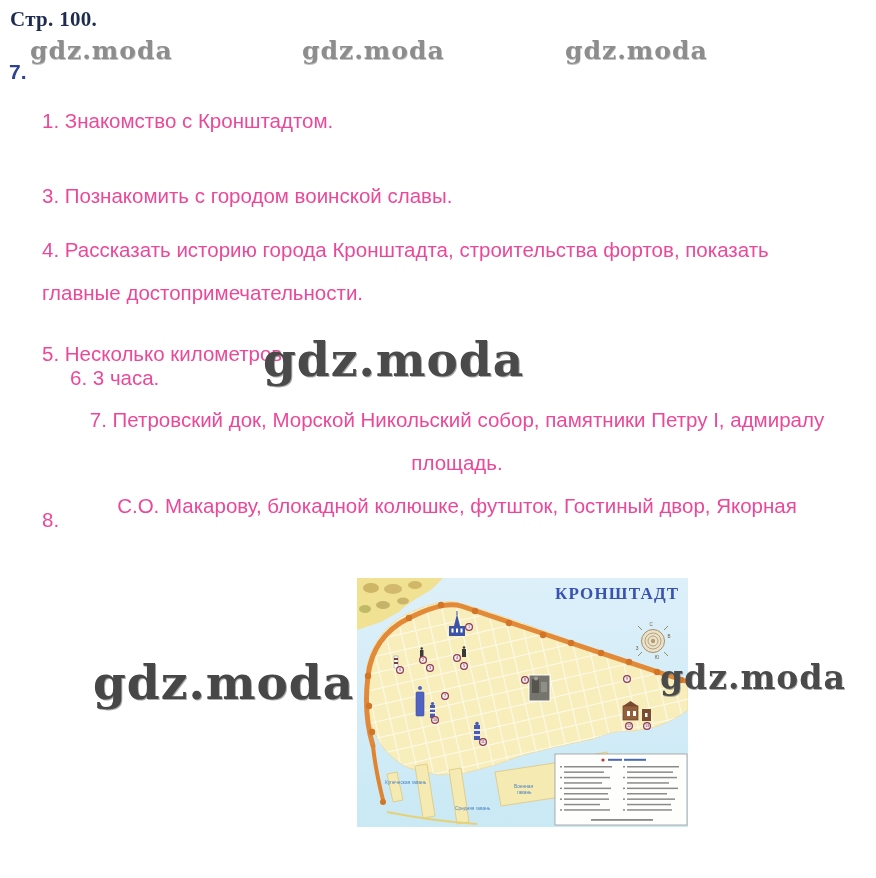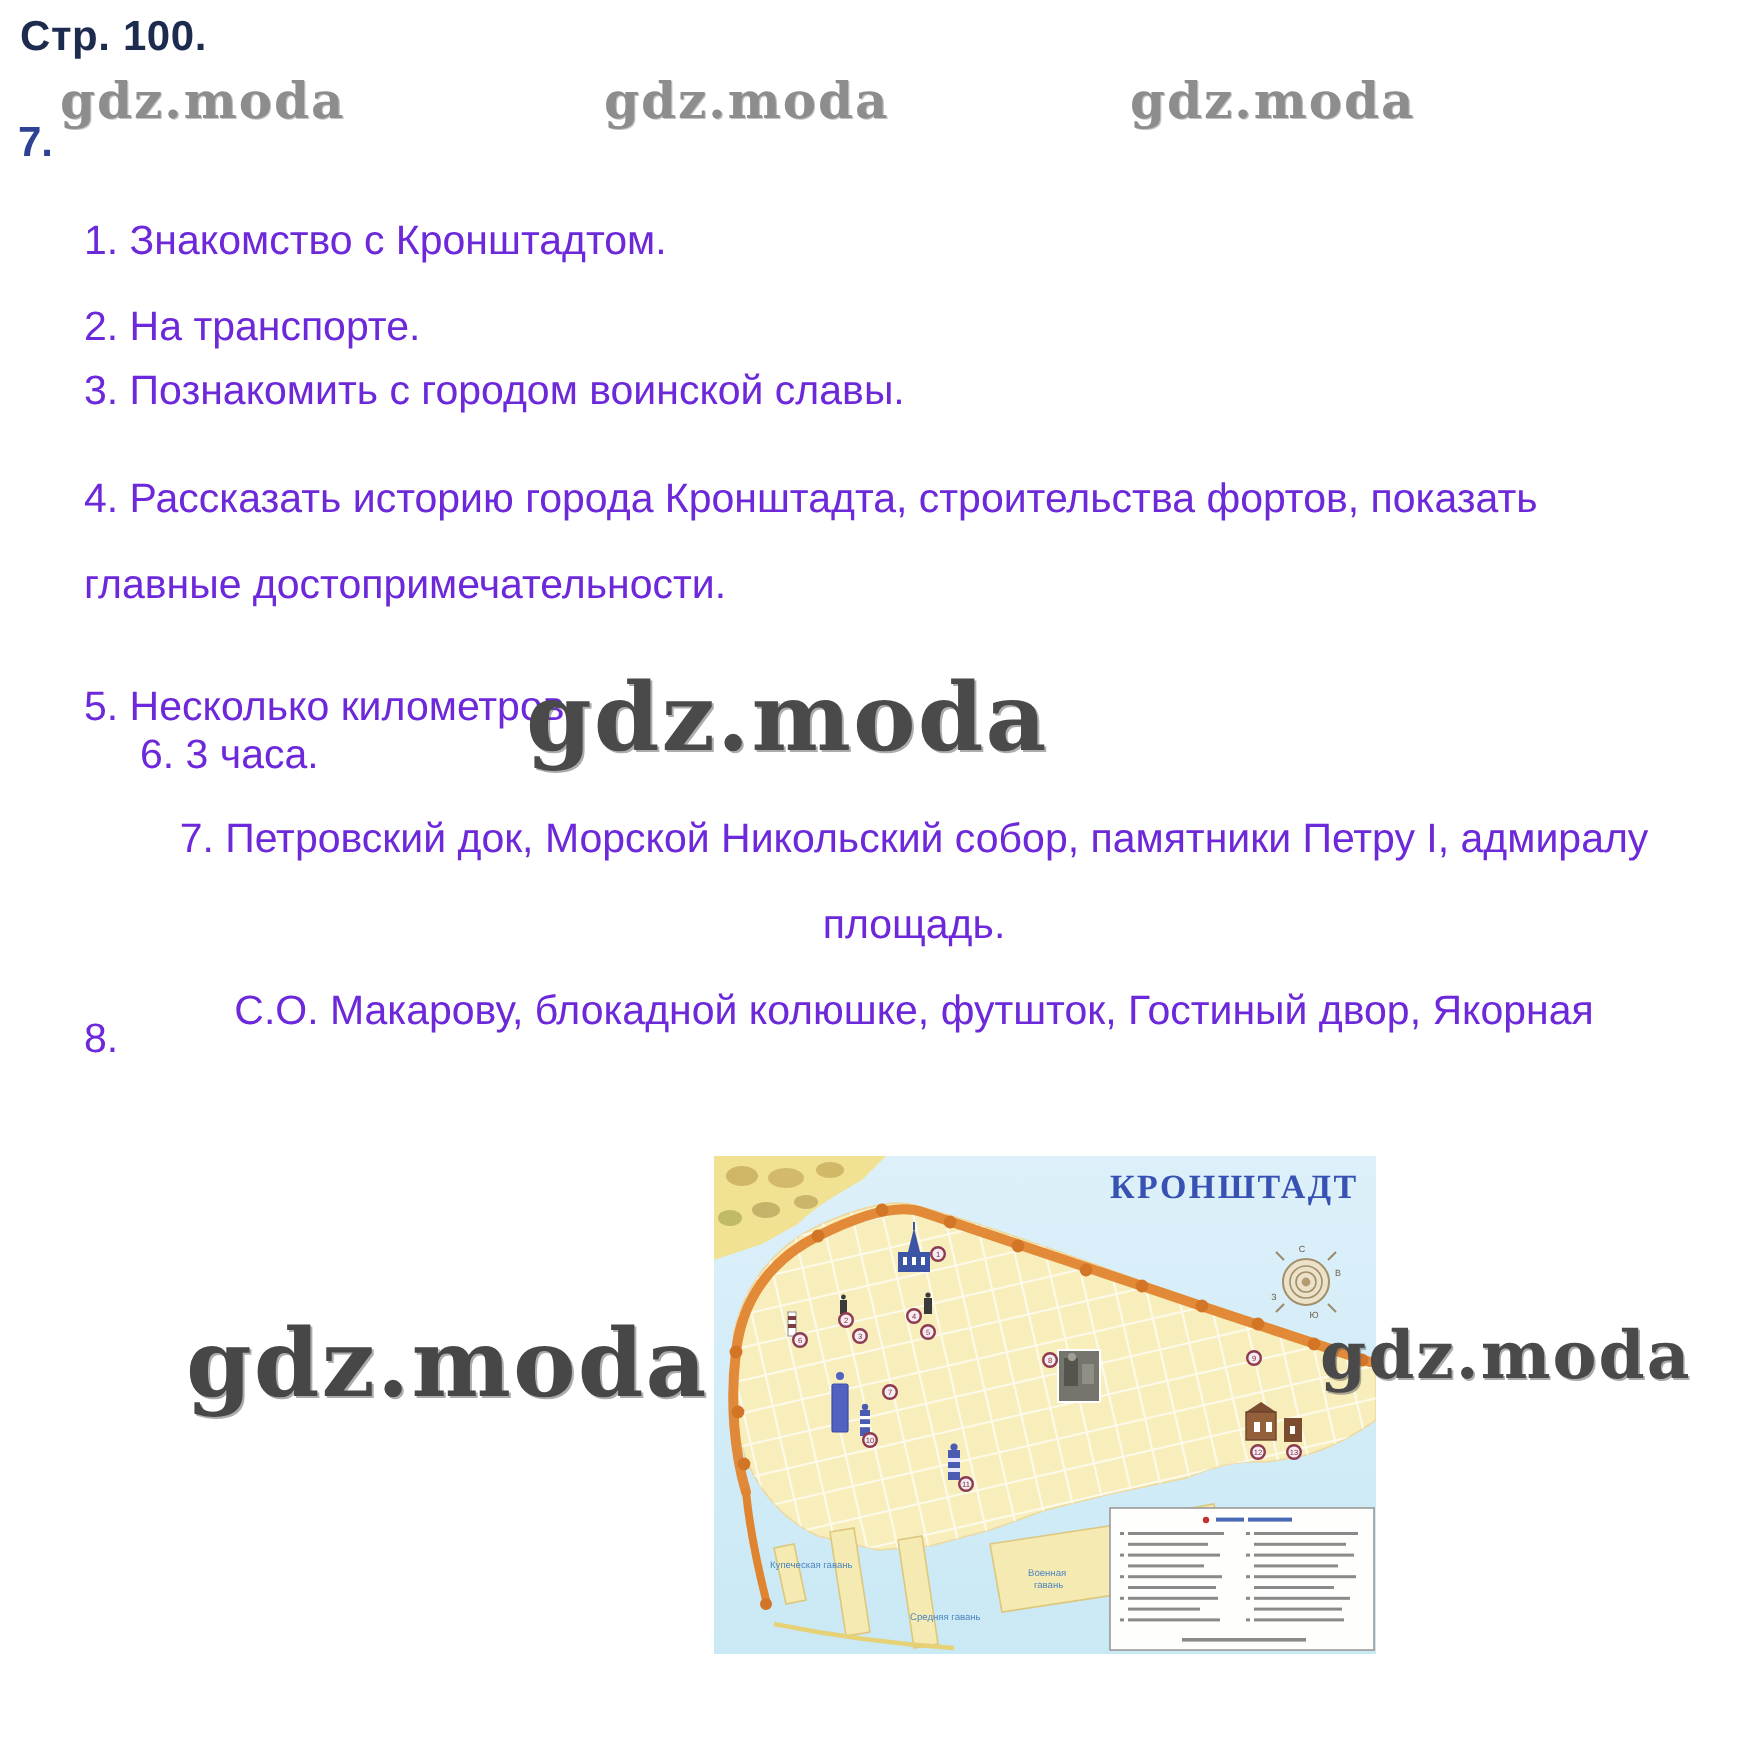--- a/index.html
+++ b/index.html
@@ -1,50 +1,47 @@
 <!DOCTYPE html>
 <html><head>
 <meta charset="utf-8">
 <style>
   html,body{margin:0;padding:0;background:#fff;}
   .page{position:relative;width:876px;height:878px;background:#ffffff;overflow:hidden;
         font-family:"Liberation Sans","DejaVu Sans",sans-serif;}
-  .hdr{position:absolute;left:10px;top:7px;font-size:21px;font-weight:bold;color:#1d2b4e;letter-spacing:.3px;}
+  .hdr{position:absolute;left:10px;top:7px;font-size:21px;font-weight:bold;color:#1d2b4e;letter-spacing:.3px;font-family:Liberation Serif, serif;}
   .sec7{position:absolute;left:9px;top:60px;font-size:21px;font-weight:bold;color:#2e4192;}
   .wm{position:absolute;font-family:"DejaVu Serif","Liberation Serif",serif;font-weight:bold;
       color:#8d8d8d;letter-spacing:1px;text-shadow:.6px .6px 0 rgba(120,120,120,.45);}
   .wm-top{top:36px;font-size:25px;}
   .wm-t1{left:30px;} .wm-t2{left:302px;} .wm-t3{left:565px;}
   .wm-mid{left:263px;top:332px;font-size:47px;color:#4a4a4a;text-shadow:1px 1px 0 rgba(90,90,90,.5);}
   .wm-map-l{left:93px;top:655px;font-size:47px;color:#474747;text-shadow:1px 1px 0 rgba(90,90,90,.5);z-index:5;}
   .wm-map-r{left:660px;top:658px;font-size:33px;color:#4a4a4a;text-shadow:.8px .8px 0 rgba(90,90,90,.5);z-index:5;}
-  .ans{position:absolute;left:42px;width:830px;font-size:20.5px;color:#6d28d9;line-height:43px;}
+  .ans{position:absolute;left:42px;width:830px;font-size:20.5px;color:#ec4899;line-height:43px;}
   .a1{top:99px;} .a2{top:142px;} .a3{top:174px;} .a4{top:228px;}
   .a5{top:332px;} .a6{top:356px;margin-left:28px;} .a7{top:398px;text-align:center;} .a8{top:498px;}
   .map-wrap{position:absolute;left:357px;top:578px;width:331px;height:249px;z-index:1;}
   svg{display:block;}
 </style>
 </head>
 <body>
 
 <div class="page">
 
   <div class="hdr">Стр. 100.</div>
 
   <div class="wm wm-top wm-t1">gdz.moda</div>
   <div class="wm wm-top wm-t2">gdz.moda</div>
   <div class="wm wm-top wm-t3">gdz.moda</div>
 
   <div class="sec7">7.</div>
 
   <div class="ans a1">
       <div>1. Знакомство с Кронштадтом.</div>
-    </div>
-  <div class="ans a2">
-      <div>2. На транспорте.</div>
     </div>
   <div class="ans a3">
       <div>3. Познакомить с городом воинской славы.</div>
     </div>
   <div class="ans a4">
     <div>4. Рассказать историю города Кронштадта, строительства фортов, показать</div>
     <div>главные достопримечательности.</div>
   </div>
   <div class="ans a5">
       <div>5. Несколько километров</div>

